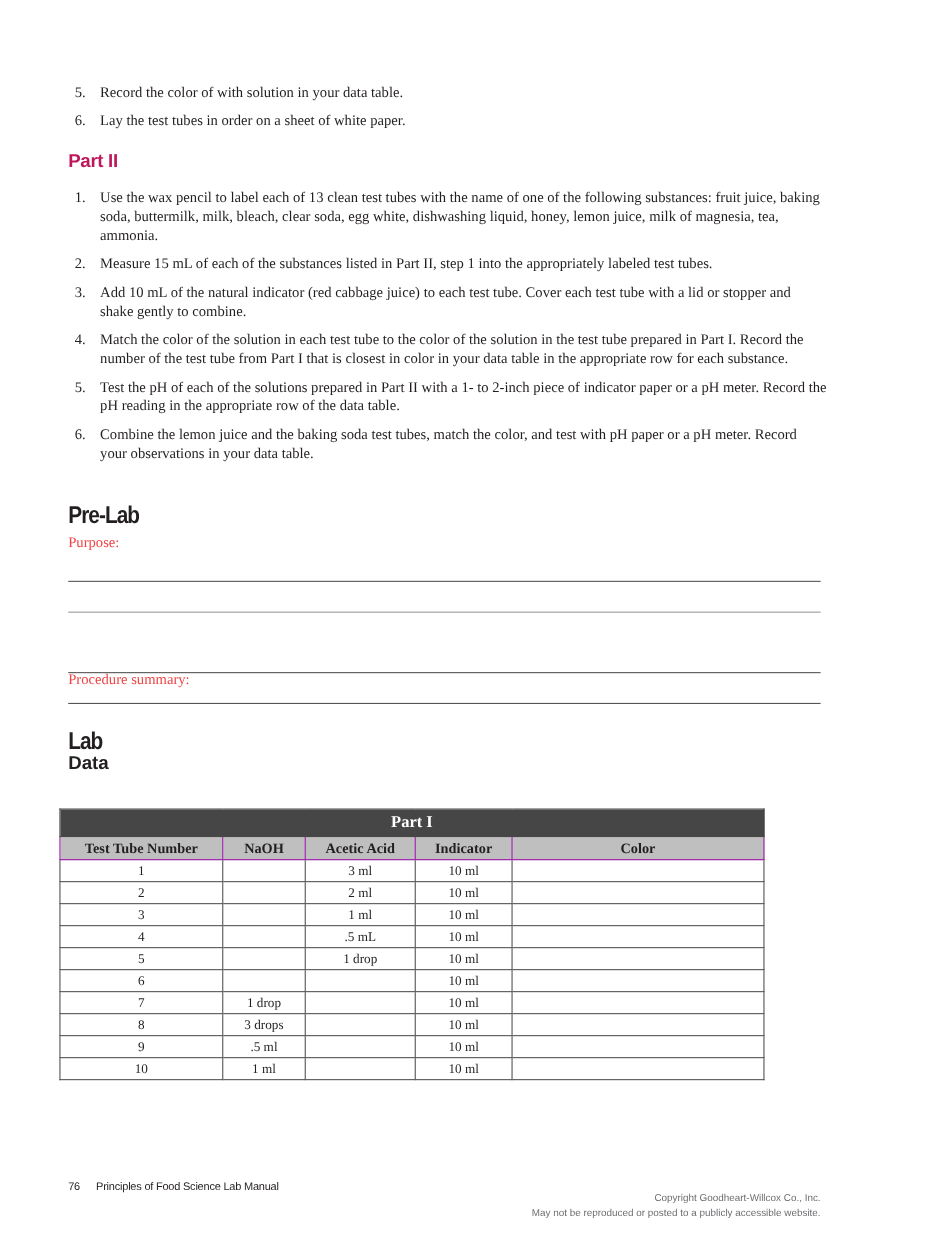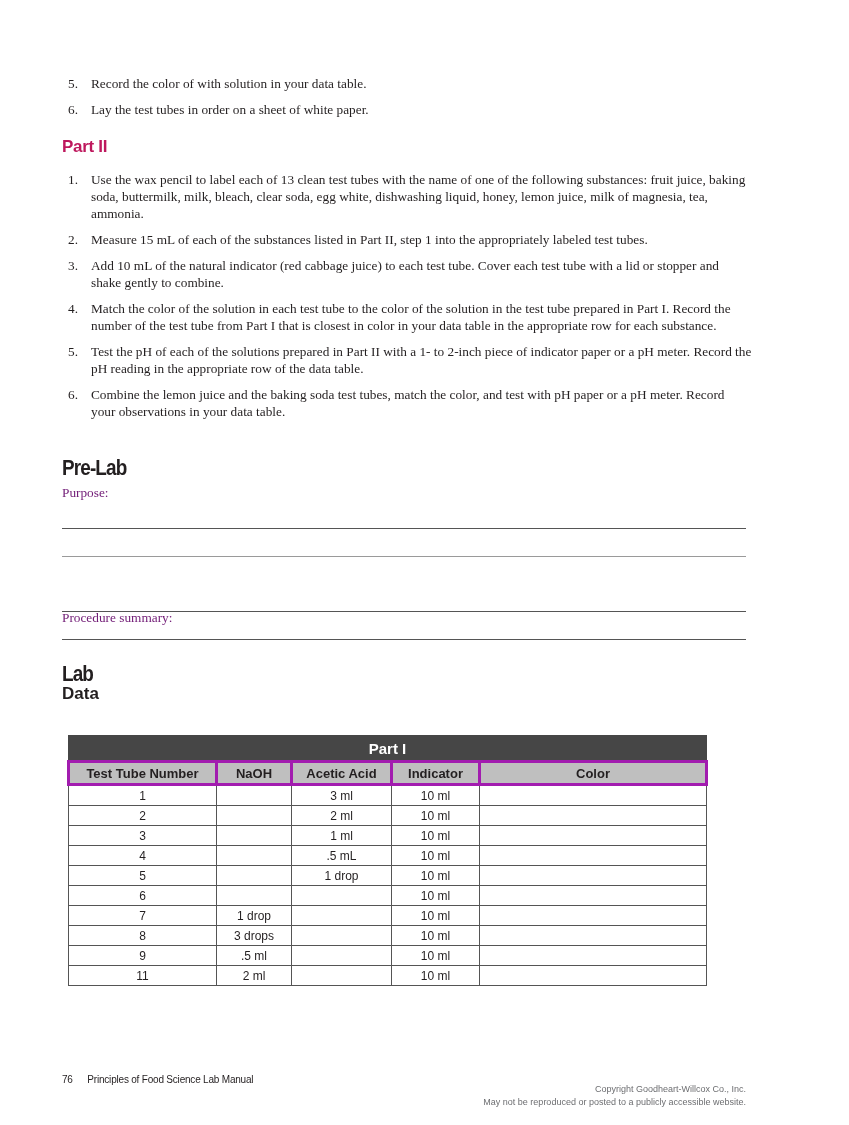--- a/index.html
+++ b/index.html
@@ -7,29 +7,29 @@
 
   .steps-top { position: absolute; left: 62px; top: 75px; width: 690px; }
   .step { font-family: "Liberation Serif", serif; font-size: 13.3px; line-height: 17px; display: flex; margin-bottom: 9px; }
   .step .num { width: 23px; flex: none; padding-left: 6px; box-sizing: content-box; }
   .step .txt { flex: 1; }
 
   .h-part { position: absolute; left: 62px; top: 137px; font-family: "Liberation Sans", sans-serif; font-weight: bold; font-size: 17px; letter-spacing: -0.3px; color: #be185d; }
   .steps-part2 { position: absolute; left: 62px; top: 171px; width: 690px; }
 
   .h-big { position: absolute; left: 62px; font-family: "Liberation Sans", sans-serif; font-weight: bold; font-size: 22px; letter-spacing: -1px; transform: scaleX(0.86); transform-origin: left top; color: #231f20; }
-  .label { position: absolute; left: 62px; font-family: "Liberation Serif", serif; font-size: 13.3px; color: #701a75; }
+  .label { position: absolute; left: 62px; font-family: "Liberation Serif", serif; font-size: 13.3px; color: #ef4444; }
   .rule { position: absolute; left: 62px; width: 684px; height: 0; border-top: 1px solid #555; }
   .rule.light { border-top: 1px solid #9a9a9a; }
 
   .h-data { position: absolute; left: 62px; top: 684px; font-family: "Liberation Sans", sans-serif; font-weight: bold; font-size: 17px; color: #231f20; }
 
-  table.data { position: absolute; left: 67px; top: 735px; width: 641px; border-collapse: collapse; font-family: Liberation Sans, sans-serif; font-size: 12px; color: #231f20; }
+  table.data { position: absolute; left: 54px; top: 735px; width: 641px; border-collapse: collapse; font-family: Liberation Serif, serif; font-size: 12px; color: #231f20; }
   table.data th.part { background: #464646; color: #ffffff; font-size: 15px; font-weight: bold; height: 24px; padding: 0; text-align: center; border: 1px solid #464646; }
-  table.data th.col { background: #bfbfbf; font-size: 13px; font-weight: bold; height: 20px; padding: 0; text-align: center; border: 3px solid #a21caf; }
+  table.data th.col { background: #bfbfbf; font-size: 13px; font-weight: bold; height: 20px; padding: 0; text-align: center; border: 1px solid #a21caf; }
   table.data td { height: 19px; padding: 0; text-align: center; border: 1px solid #555; }
 
   .footer-left { position: absolute; left: 62px; top: 1074px; font-family: "Liberation Sans", sans-serif; font-size: 10px; color: #231f20; letter-spacing: -0.2px; }
   .footer-left .pg { margin-right: 12px; }
   .footer-right { position: absolute; right: 103px; top: 1083px; text-align: right; font-family: "Liberation Sans", sans-serif; font-size: 9px; line-height: 13px; color: #6d6e71; }
 </style>
 </head>
 <body>
 
 <div class="steps-top">
@@ -160,22 +160,22 @@
         <td></td>
       </tr>
       <tr>
         <td>9</td>
         <td>.5 ml</td>
         <td></td>
         <td>10 ml</td>
         <td></td>
       </tr>
       <tr>
-        <td>11</td>
-        <td>2 ml</td>
+        <td>10</td>
+        <td>1 ml</td>
         <td></td>
         <td>10 ml</td>
         <td></td>
       </tr>
     </tbody>
 </table>
 
 <div class="footer-left">
   <span class="pg">76</span>
   <span>Principles of Food Science Lab Manual</span>

